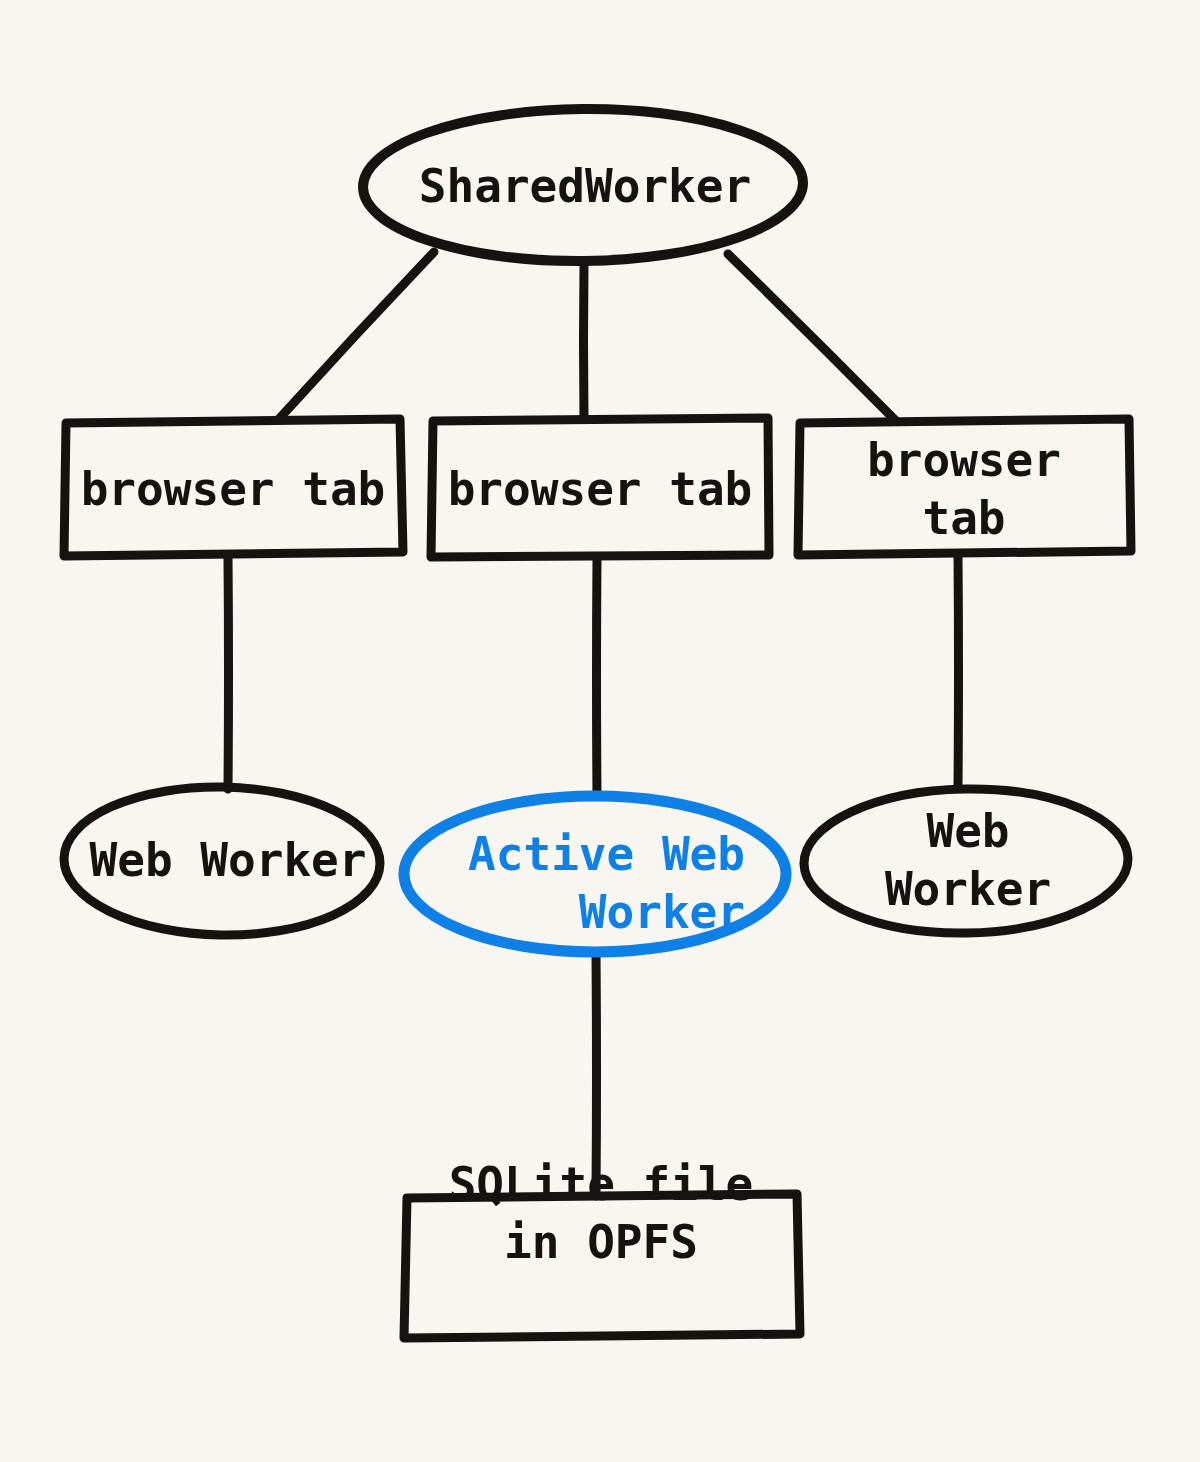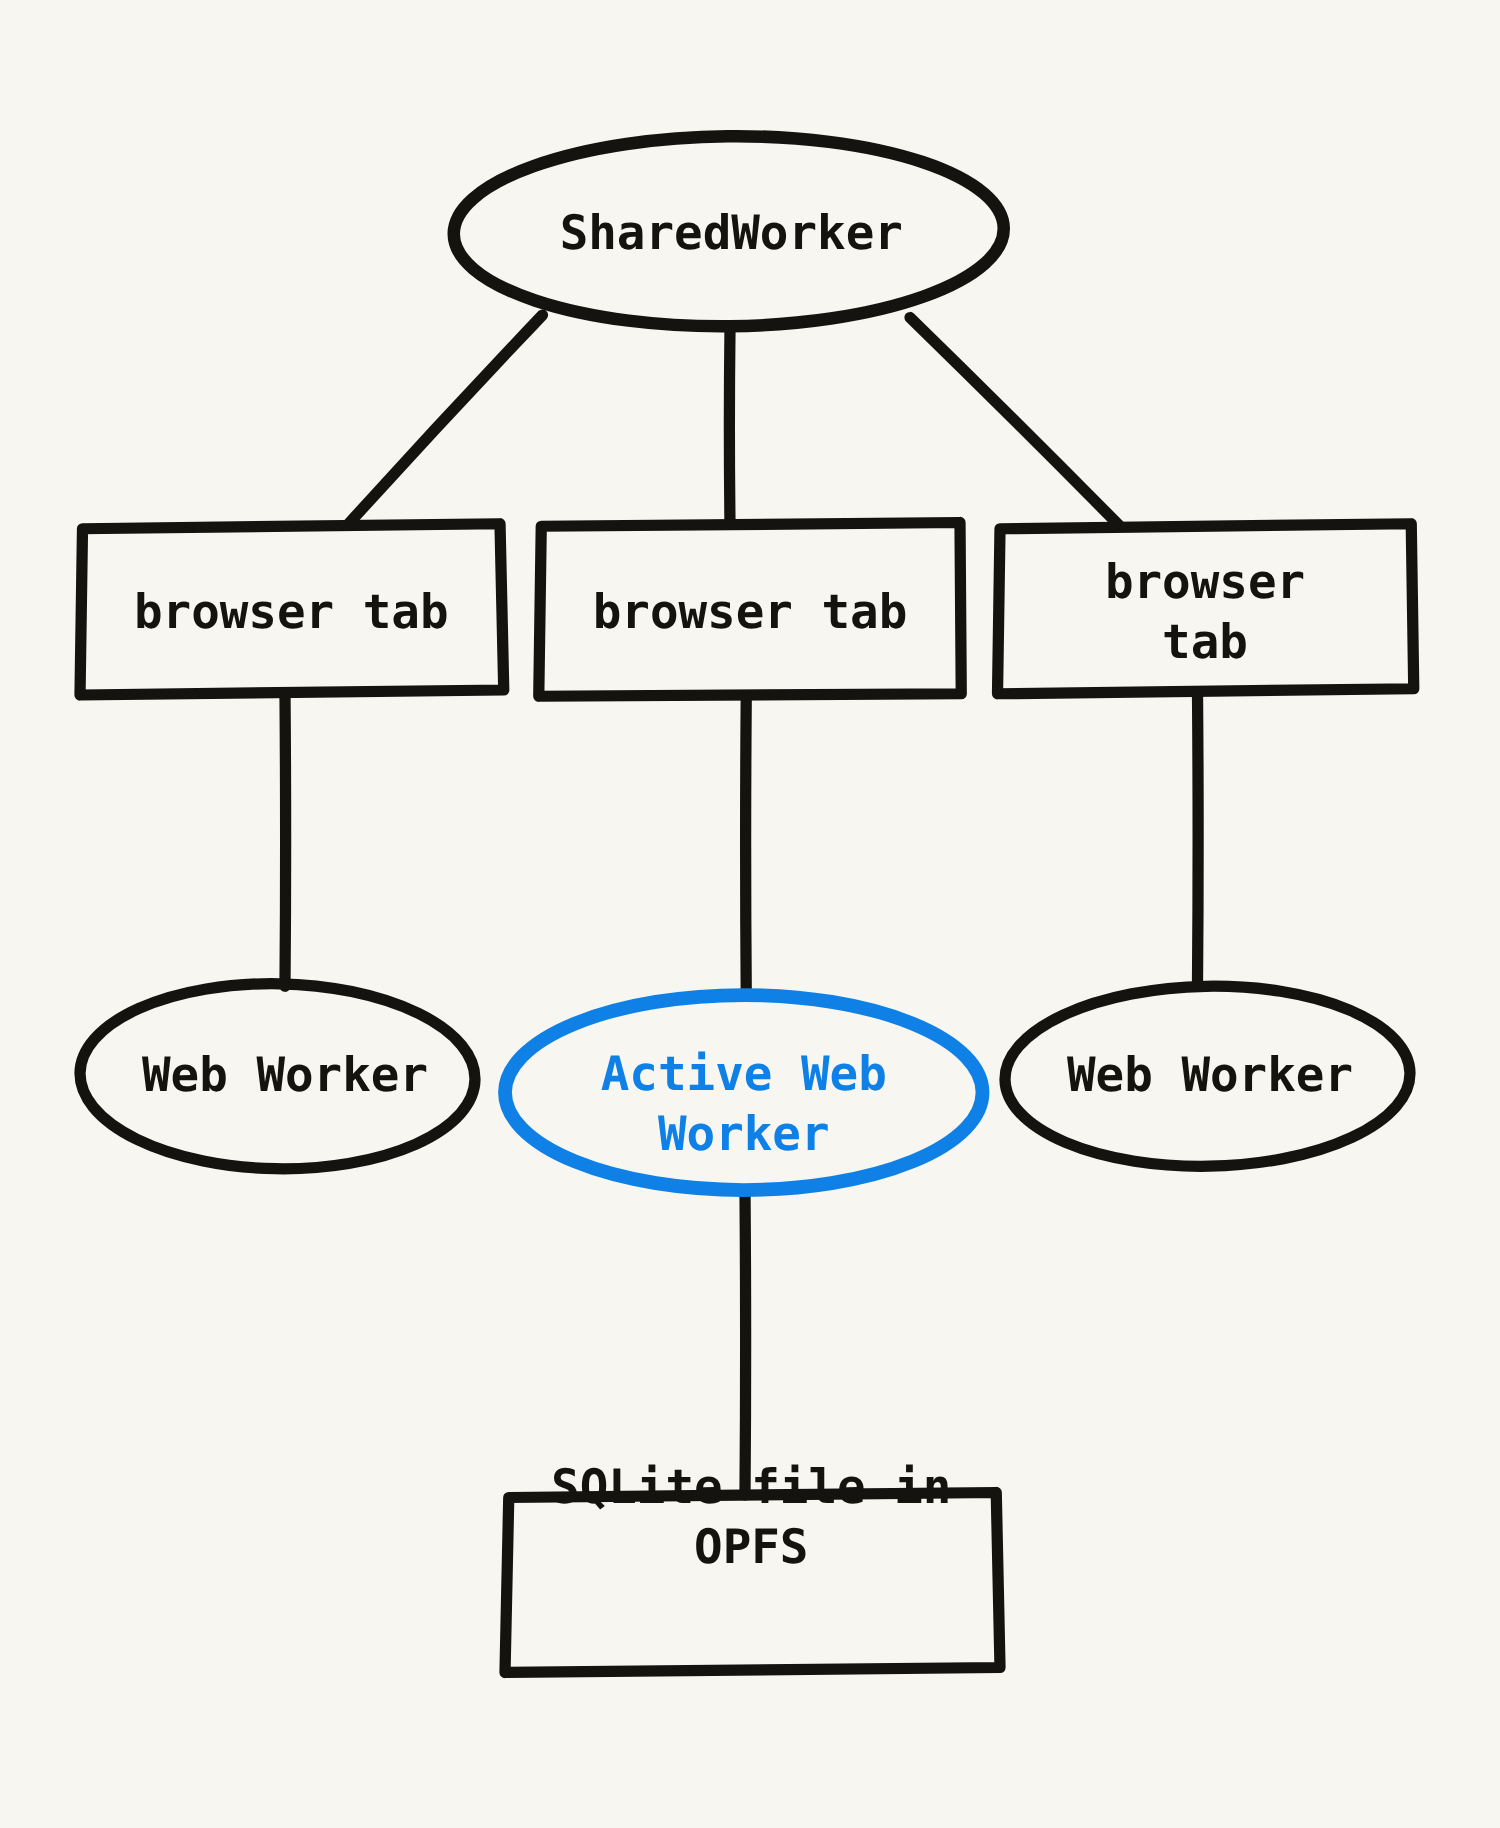--- a/index.html
+++ b/index.html
@@ -19,29 +19,30 @@
   svg.wires{position:absolute;inset:0;display:block;}
   .shape{fill:none;stroke:var(--ink);stroke-width:9;stroke-linecap:round;stroke-linejoin:round;}
   .shape.thick{stroke-width:10;}
   .shape.accent{stroke:var(--accent);stroke-width:11;}
   .edge{stroke:var(--ink);stroke-width:9;stroke-linecap:round;fill:none;}
   .label{
     position:absolute;
     transform:translate(-50%,-50%);
     text-align:center;
     color:var(--ink);
-    font-size:38px;
+    font-size:46px;
     font-weight:600;
     line-height:1.26;
     letter-spacing:0px;
     white-space:pre-wrap;
   }
   .label.accent{
     color:var(--accent);
     font-weight:700;
+    text-align:right;
   }
 </style>
 </head>
 <body>
 
 <div class="stage">
 
   <svg class="wires" width="1200" height="1462" viewBox="0 0 1200 1462">
 
     <path class="edge" d="M434 252 Q355 335 278 420"></path>

